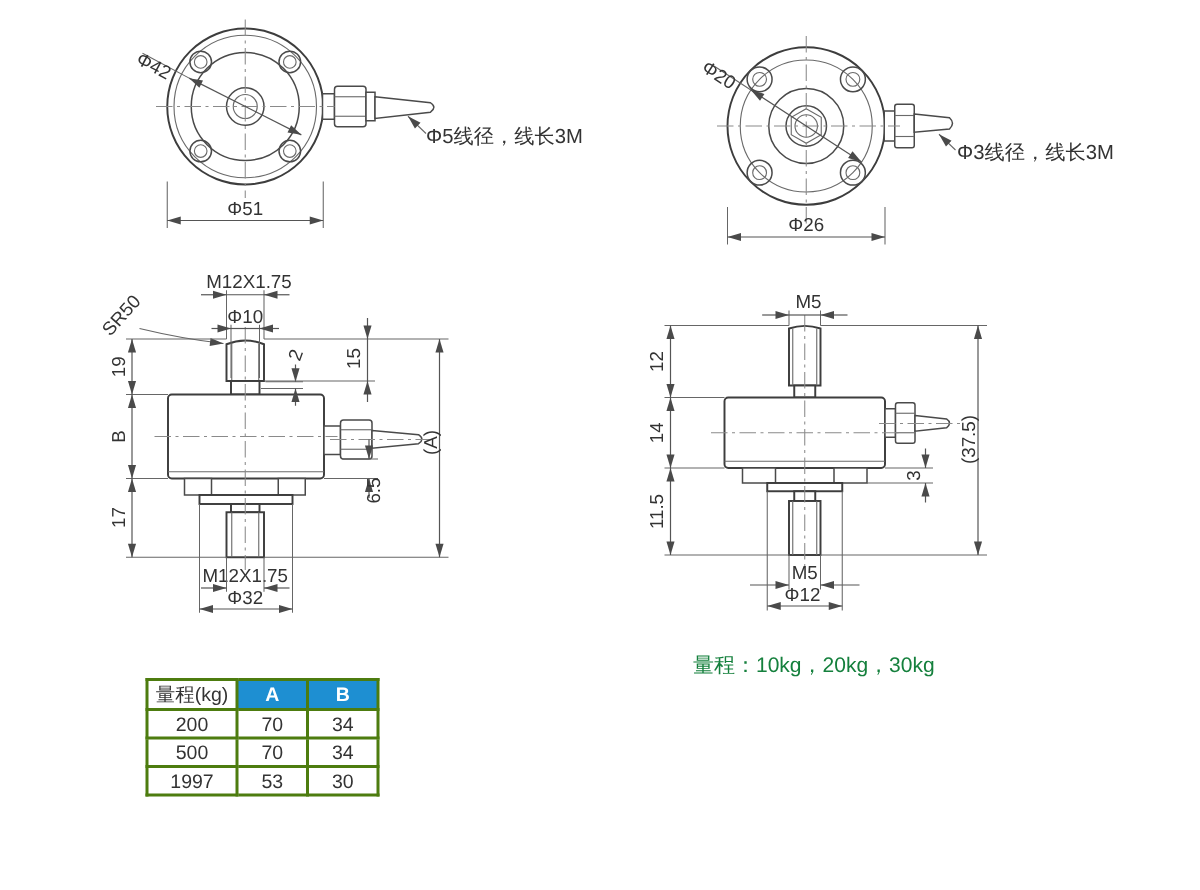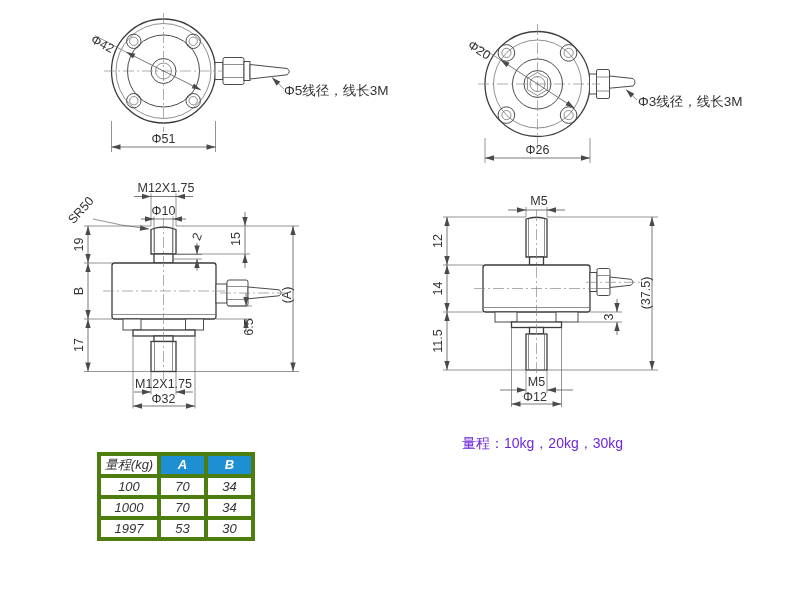--- a/index.html
+++ b/index.html
@@ -10,25 +10,25 @@
   .ml{stroke:#4a4a4a;stroke-width:1;fill:none;}
   .mlf{stroke:#4a4a4a;stroke-width:1;fill:#ffffff;}
   .tl{stroke:#6a6a6a;stroke-width:.75;fill:none;}
   .cl{stroke:#8a8a8a;stroke-width:.7;fill:none;stroke-dasharray:11 3 2 3;}
   .dim{stroke:#555;stroke-width:.8;fill:none;}
   .ext{stroke:#666;stroke-width:.7;fill:none;}
   text.dt{font-size:12.5px;fill:#333;}
   text.cn{font-size:13.5px;fill:#333;}
   
   .cap-table{position:absolute;left:97px;top:452px;border-collapse:collapse;table-layout:fixed;border:2px solid #24313f;}
-  .cap-table th,.cap-table td{border:4px solid #4d7c0f;text-align:center;padding:0;height:17px;line-height:17px;font-size:13px;color:#333;font-weight:normal;font-style:italic;}
+  .cap-table th,.cap-table td{border:2px solid #4d7c0f;text-align:center;padding:0;height:17px;line-height:17px;font-size:13px;color:#333;font-weight:normal;}
   .cap-table th{height:18px;line-height:18px;}
   .cap-table th.blue{background:#1e8fd2;color:#ffffff;font-weight:bold;}
   .cap-table th.first{background:#ffffff;color:#333;}
-  .note{position:absolute;left:462px;top:435px;font-size:14px;color:#6d28d9;}
+  .note{position:absolute;left:462px;top:435px;font-size:14px;color:#15803d;}
 </style>
 </head>
 <body>
 
 <div id="canvas">
 
 <svg width="800" height="593" viewBox="0 0 800 593">
   <defs>
     <marker id="ar" markerUnits="userSpaceOnUse" markerWidth="10" markerHeight="8" refX="9.3" refY="3.5" orient="auto-start-reverse">
       <path d="M0.3,0.8 L9.3,3.5 L0.3,6.2 Z" fill="#4a4a4a"></path>
@@ -282,26 +282,26 @@
       </colgroup>
   <thead>
     <tr>
       <th class="first">量程(kg)</th>
       <th class="blue">A</th>
       <th class="blue">B</th>
     </tr>
   </thead>
   <tbody>
     <tr>
-      <td>100</td>
+      <td>200</td>
       <td>70</td>
       <td>34</td>
     </tr>
     <tr>
-      <td>1000</td>
+      <td>500</td>
       <td>70</td>
       <td>34</td>
     </tr>
     <tr>
       <td>1997</td>
       <td>53</td>
       <td>30</td>
     </tr>
   </tbody>
 </table>

